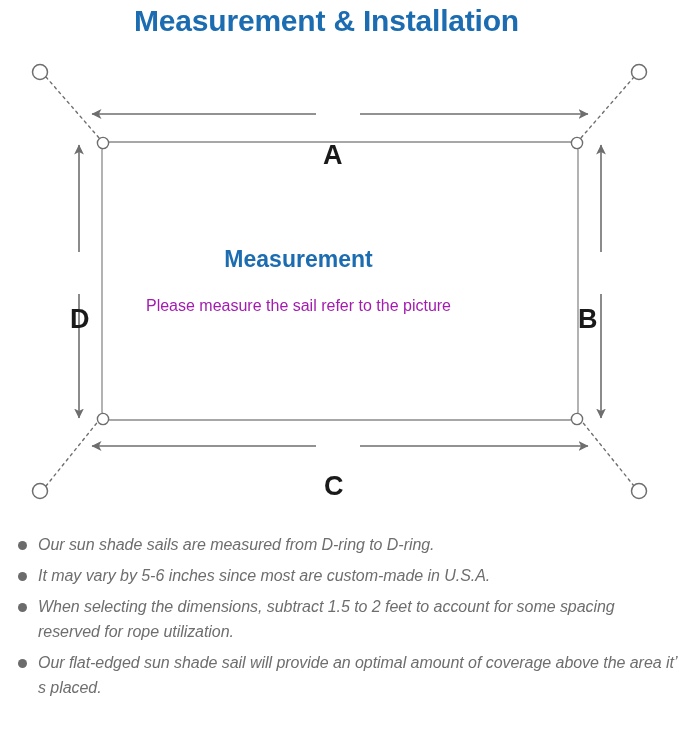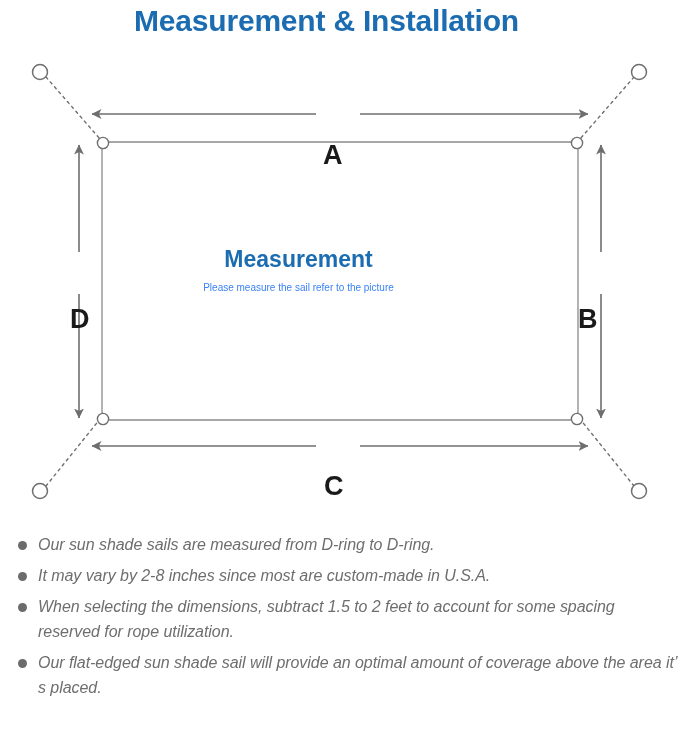--- a/index.html
+++ b/index.html
@@ -52,24 +52,24 @@
     text-align: center;
     pointer-events: none;
   }
   .center-title {
     font-size: 23px;
     font-weight: bold;
     color: #1b6cb0;
     line-height: 30px;
   }
   .center-sub {
-    font-size: 10px;
-    color: #3b82f6;
+    font-size: 16px;
+    color: #a21caf;
     line-height: 22px;
-    margin-top: 3px;
+    margin-top: 21px;
   }
 
   
   .dim-letter {
     position: absolute;
     font-size: 27px;
     font-weight: bold;
     color: #1a1a1a;
     line-height: 1;
     font-family: "Liberation Sans", sans-serif;
@@ -184,21 +184,21 @@
 
 <div class="notes">
 
   <div class="note-row">
     <span class="note-bullet"></span>
     <span class="note-text">Our sun shade sails are measured from D-ring to D-ring.</span>
   </div>
 
   <div class="note-row">
     <span class="note-bullet"></span>
-    <span class="note-text">It may vary by 2-8 inches since most are custom-made in U.S.A.</span>
+    <span class="note-text">It may vary by 5-6 inches since most are custom-made in U.S.A.</span>
   </div>
 
   <div class="note-row">
     <span class="note-bullet"></span>
     <span class="note-text">When selecting the dimensions, subtract 1.5 to 2 feet to account for some spacing reserved for rope utilization.</span>
   </div>
 
 
   <div class="note-row">
     <span class="note-bullet"></span>

